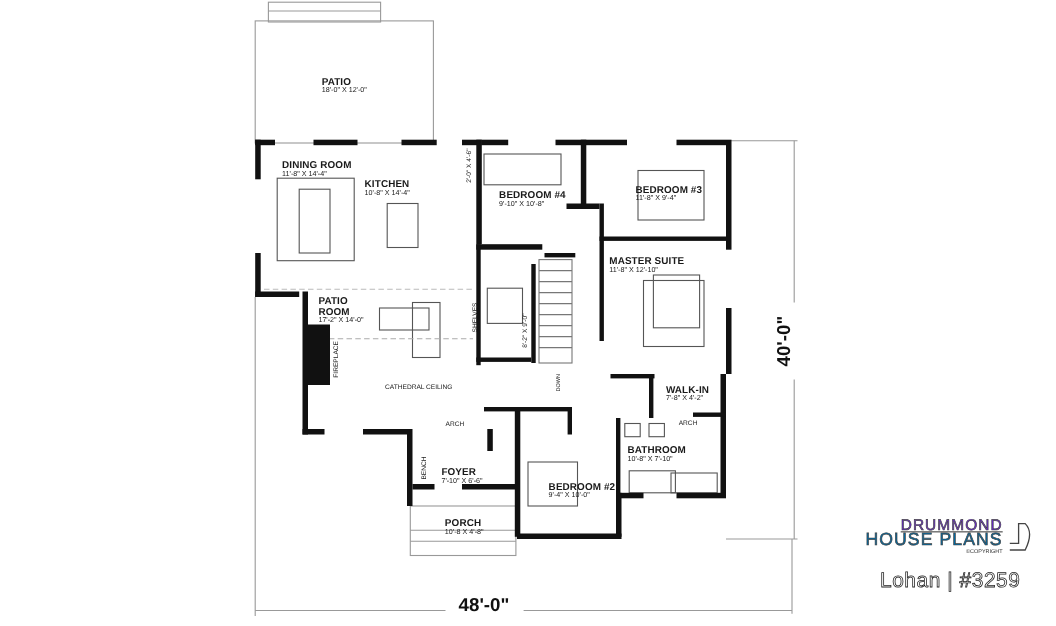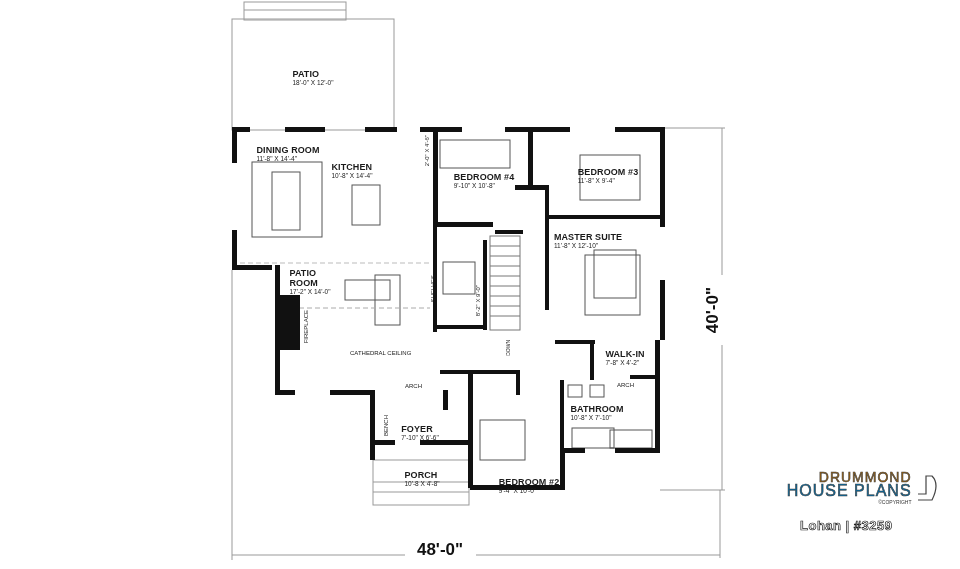--- a/index.html
+++ b/index.html
@@ -6,24 +6,24 @@
   body { width:960px; height:569px; position:relative; overflow:hidden; font-family:"Liberation Sans", sans-serif; }
   #plan { position:absolute; left:0; top:0; width:960px; height:569px; }
   .lbl { position:absolute; text-align:left; color:#1a1a1a; white-space:nowrap; transform:translateX(-50%); }
   .lbl .n { font-weight:bold; font-size:9px; letter-spacing:0.1px; display:block; line-height:10px; }
   .lbl .d { font-size:6.5px; display:block; line-height:8px; }
   .small { position:absolute; font-size:6px; color:#1a1a1a; white-space:nowrap; font-weight:normal; }
   .vert { writing-mode:vertical-rl; transform:rotate(180deg); }
   .dim-h { position:absolute; font-weight:bold; font-size:17px; color:#111; transform:translateX(-50%); }
   .dim-v { position:absolute; font-weight:bold; font-size:17px; color:#111; writing-mode:vertical-rl; transform:rotate(180deg); }
   .logo { position:absolute; left:752px; top:470px; width:190px; text-align:right; }
-  .logo .l1 { font-size:14px; letter-spacing:1px; color:#a16207; -webkit-text-stroke:0.6px #444; line-height:14px; }
+  .logo .l1 { font-size:14px; letter-spacing:1px; color:#6d28d9; -webkit-text-stroke:0.6px #444; line-height:14px;text-decoration:underline; }
   .logo .l2 { font-size:16px; letter-spacing:1px; color:#0369a1; -webkit-text-stroke:0.6px #444; line-height:14px; }
   .logo .l3 { font-size:5px; color:#333; line-height:8px; }
-  .plan-name { position:absolute; left:800px; top:518px; font-size:13px; font-weight:bold; color:#fff; -webkit-text-stroke:0.7px #222; letter-spacing:0.5px; }
+  .plan-name { position:absolute; left:800px; top:518px; font-size:19px; font-weight:normal; color:#fff; -webkit-text-stroke:0.7px #222; letter-spacing:0.5px; }
 </style>
 </head>
 <body>
 
 <svg id="plan" viewBox="0 0 960 569" xmlns="http://www.w3.org/2000/svg">
   <g fill="none" stroke="#999" stroke-width="1">
 
     <rect x="232" y="19" width="162" height="111"></rect>
     <rect x="244" y="2" width="102" height="18"></rect>
     <line x1="244" y1="10" x2="346" y2="10"></line>
@@ -171,21 +171,21 @@
 <div class="small" style="left:617px;top:382px;">ARCH</div>
 <div class="lbl" style="left:597px;top:404px;">
   <span class="n">BATHROOM</span>
   <span class="d">10'-8" X 7'-10"</span>
 </div>
 <div class="small vert" style="left:383px;top:415px;">BENCH</div>
 <div class="lbl" style="left:420px;top:424px;">
   <span class="n">FOYER</span>
   <span class="d">7'-10" X 6'-6"</span>
 </div>
-<div class="lbl" style="left:529px;top:437px;margin-top:40px;">
+<div class="lbl" style="left:529px;top:437px;">
   <span class="n">BEDROOM #2</span>
   <span class="d">9'-4" X 10'-0"</span>
 </div>
 <div class="lbl" style="left:422px;top:470px;">
   <span class="n">PORCH</span>
   <span class="d">10'-8 X 4'-8"</span>
 </div>
 
 <div class="dim-h" style="left:440px;top:540px;">48'-0"</div>
 <div class="dim-v" style="left:703px;top:287px;">40'-0"</div>

